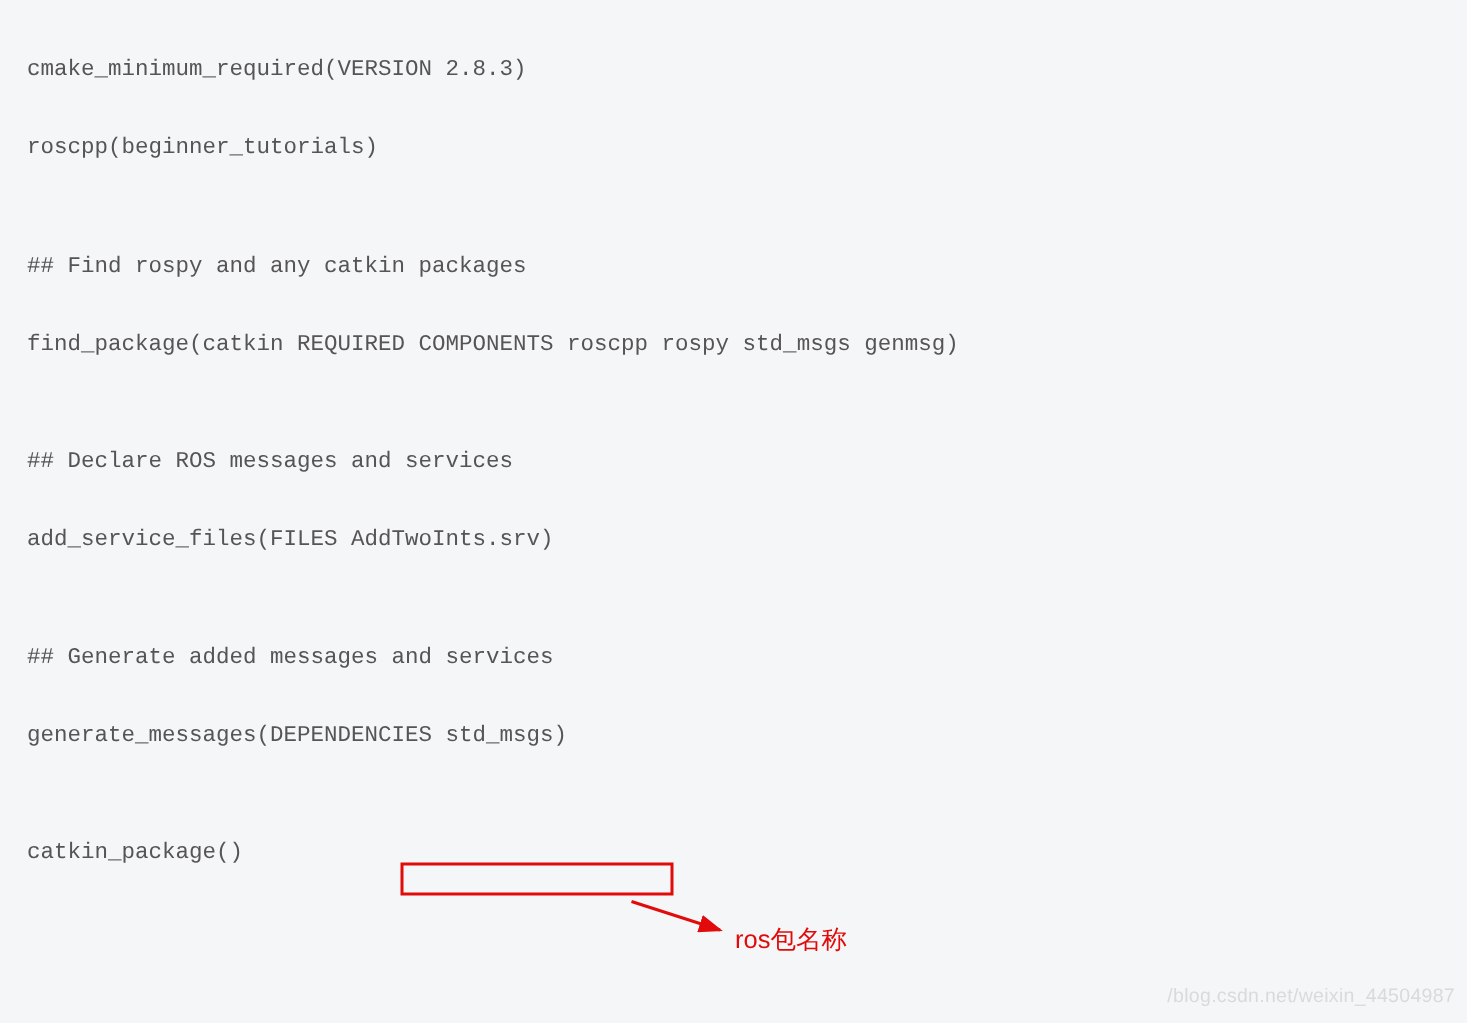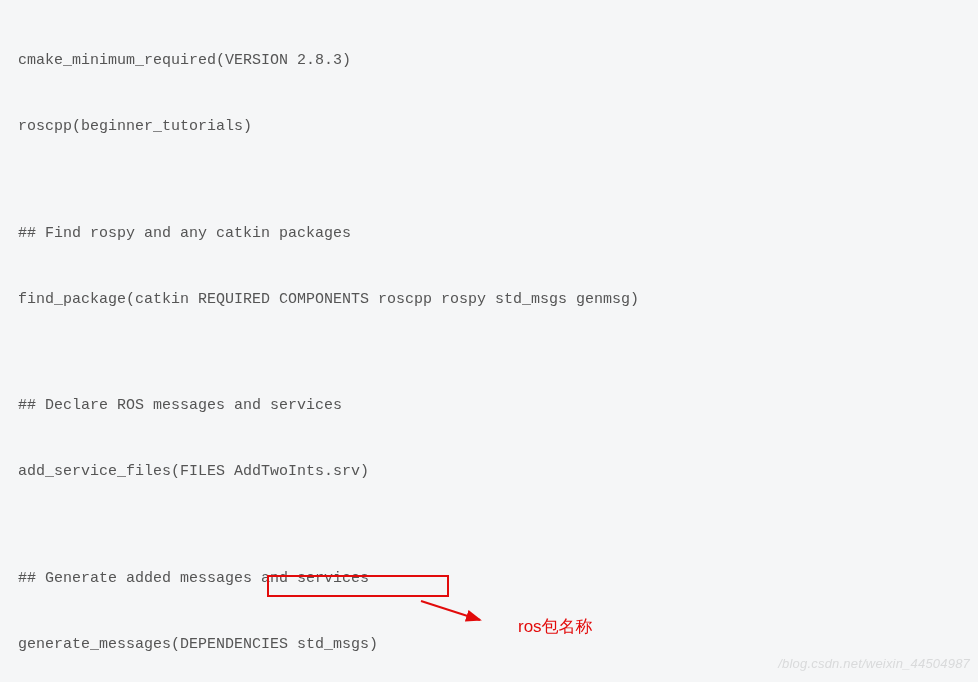--- a/index.html
+++ b/index.html
@@ -19,21 +19,20 @@
       position: relative;
       overflow: hidden;
     }
     .code-block {
       white-space: pre;
       position: relative;
     }
     .line {
       display: block;
       position: relative;
-      margin-top: 14px;
     }
     .highlight-box {
       position: absolute;
       border: 2px solid #e20b0b;
       pointer-events: none;
     }
     .arrow-svg {
       position: absolute;
       pointer-events: none;
     }
@@ -46,21 +45,20 @@
     }
     .watermark {
       position: absolute;
       right: 8px;
       bottom: 6px;
       color: #d9dadb;
       font-family: Arial, sans-serif;
       font-size: 13px;
       letter-spacing: 0.2px;
       pointer-events: none;
-      font-style: italic;
     }
   </style>
 </head>
 <body>
 
 <div class="code-block">
 <span class="line">cmake_minimum_required(VERSION 2.8.3)</span>
 <span class="line">roscpp(beginner_tutorials)</span>
 <span class="line"></span>
 <span class="line">## Find rospy and any catkin packages</span>
@@ -90,15 +88,15 @@
 
 <svg class="arrow-svg" style="left:418px; top:598px;" width="80" height="30">
   <defs>
     <marker id="arrowhead" markerWidth="8" markerHeight="6" refX="7" refY="3" orient="auto">
       <polygon points="0 0, 8 3, 0 6" fill="#e20b0b"></polygon>
     </marker>
   </defs>
   <line x1="3" y1="3" x2="62" y2="22" stroke="#e20b0b" stroke-width="2" marker-end="url(#arrowhead)"></line>
 </svg>
 
-<div class="annotation-text" style="left:518px; top:612px;">ros包名称</div>
+<div class="annotation-text" style="left:490px; top:612px;">ros包名称</div>
 
 <div class="watermark">/blog.csdn.net/weixin_44504987</div>
 
 </body></html>

